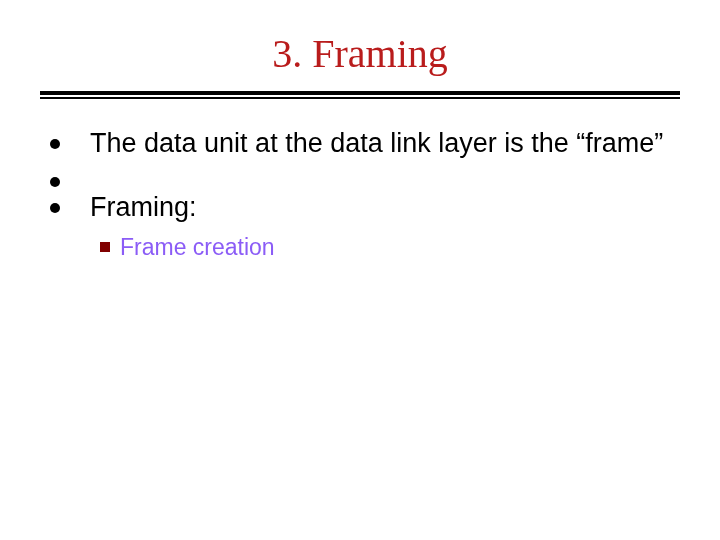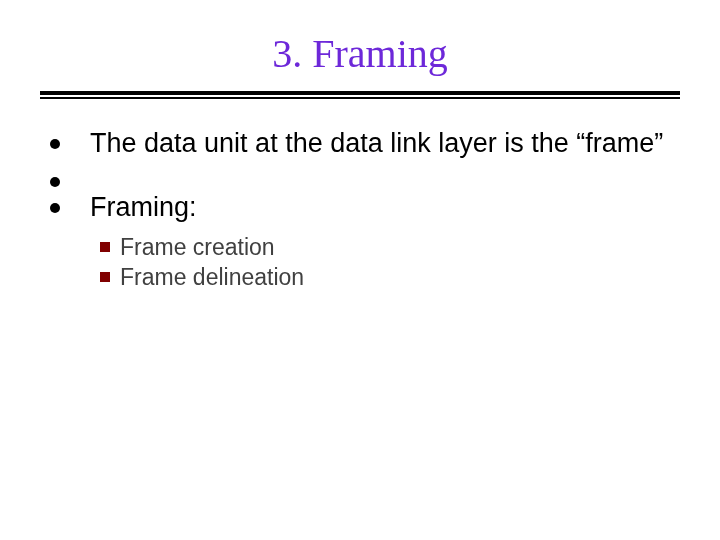--- a/index.html
+++ b/index.html
@@ -11,21 +11,21 @@
       overflow: hidden;
     }
     .slide {
       width: 100%;
       height: 100%;
       padding: 30px 40px 30px 40px;
     }
     .title {
       text-align: center;
       font-size: 40px;
-      color: #6d28d9;
+      color: #b91c1c;
       font-weight: normal;
       margin-bottom: 14px;
     }
     .divider {
       border: none;
       border-top: 4px solid #000;
       border-bottom: 2px solid #000;
       height: 0;
       padding-top: 2px;
       margin: 0 0 28px 0;
@@ -71,21 +71,21 @@
       width: 10px;
       height: 10px;
       background: #800000;
       margin-top: 9px;
       margin-right: 10px;
       flex-shrink: 0;
     }
     .sub-text {
       font-family: Arial, Helvetica, sans-serif;
       font-size: 23px;
-      color: #404040;
+      color: #8b5cf6;
       line-height: 1.25;
     }
   </style>
 </head>
 <body>
 
 <div class="slide">
   <h1 class="title">3. Framing</h1>
   <hr class="divider">
   <ul class="bullet-list">
@@ -99,18 +99,14 @@
     <li>
       <span class="dot"></span>
       <span class="bullet-text">Framing:</span>
     </li>
   </ul>
   <ul class="sub-list">
     <li>
       <span class="square"></span>
       <span class="sub-text">Frame creation</span>
     </li>
-    <li>
-      <span class="square"></span>
-      <span class="sub-text">Frame delineation</span>
-    </li>
   </ul>
 </div>
 
 </body></html>

